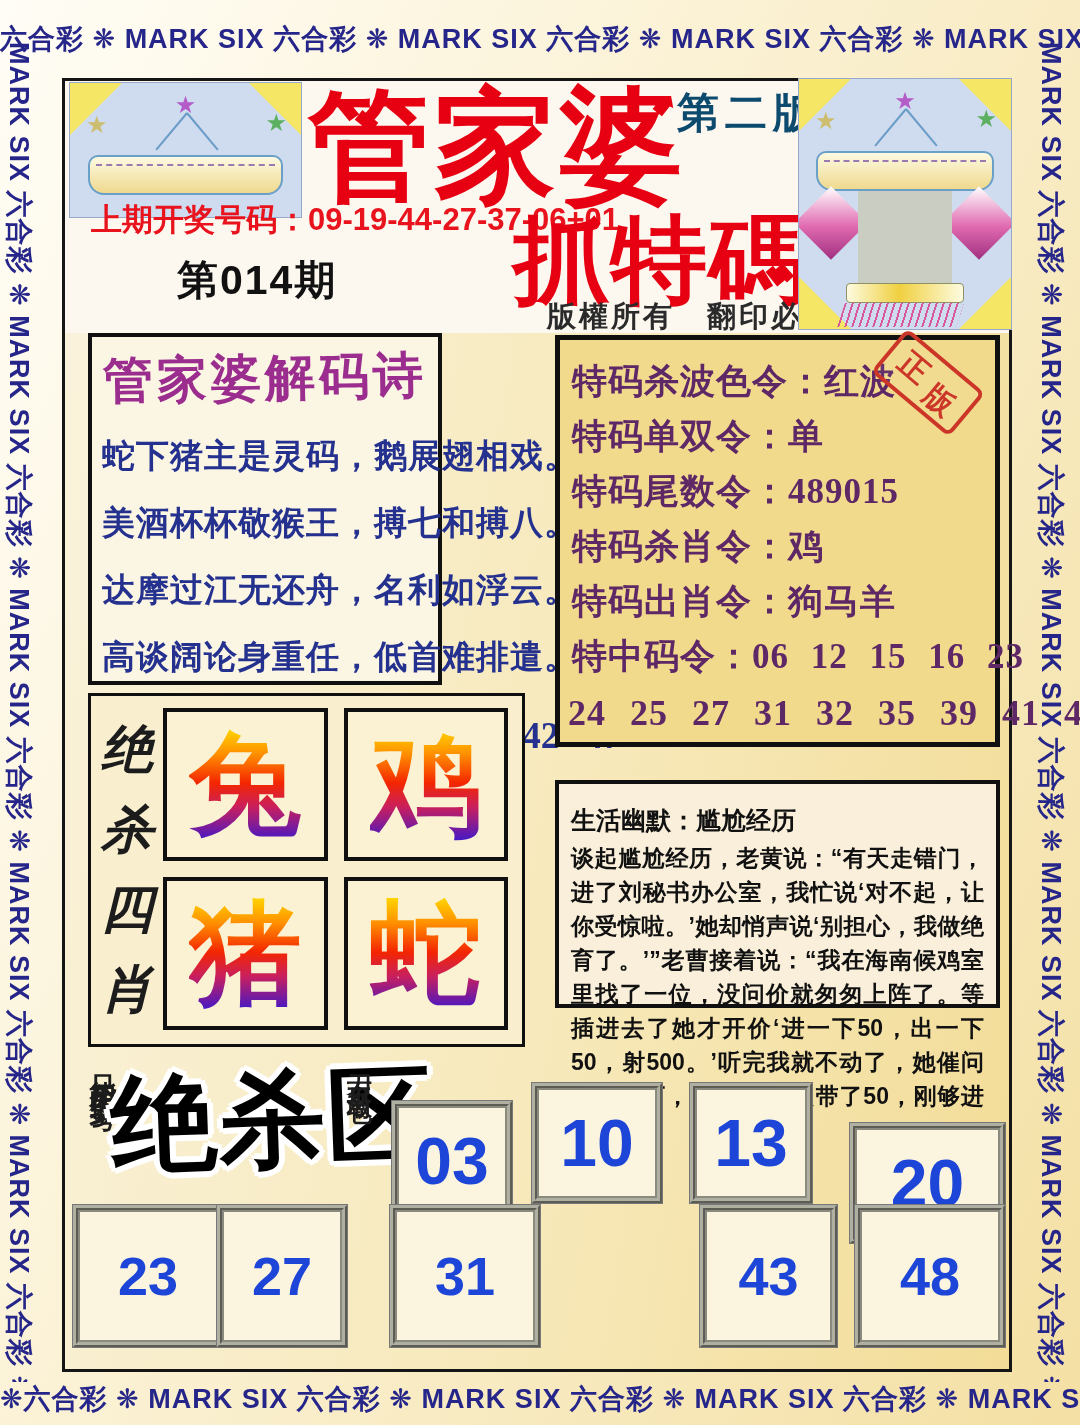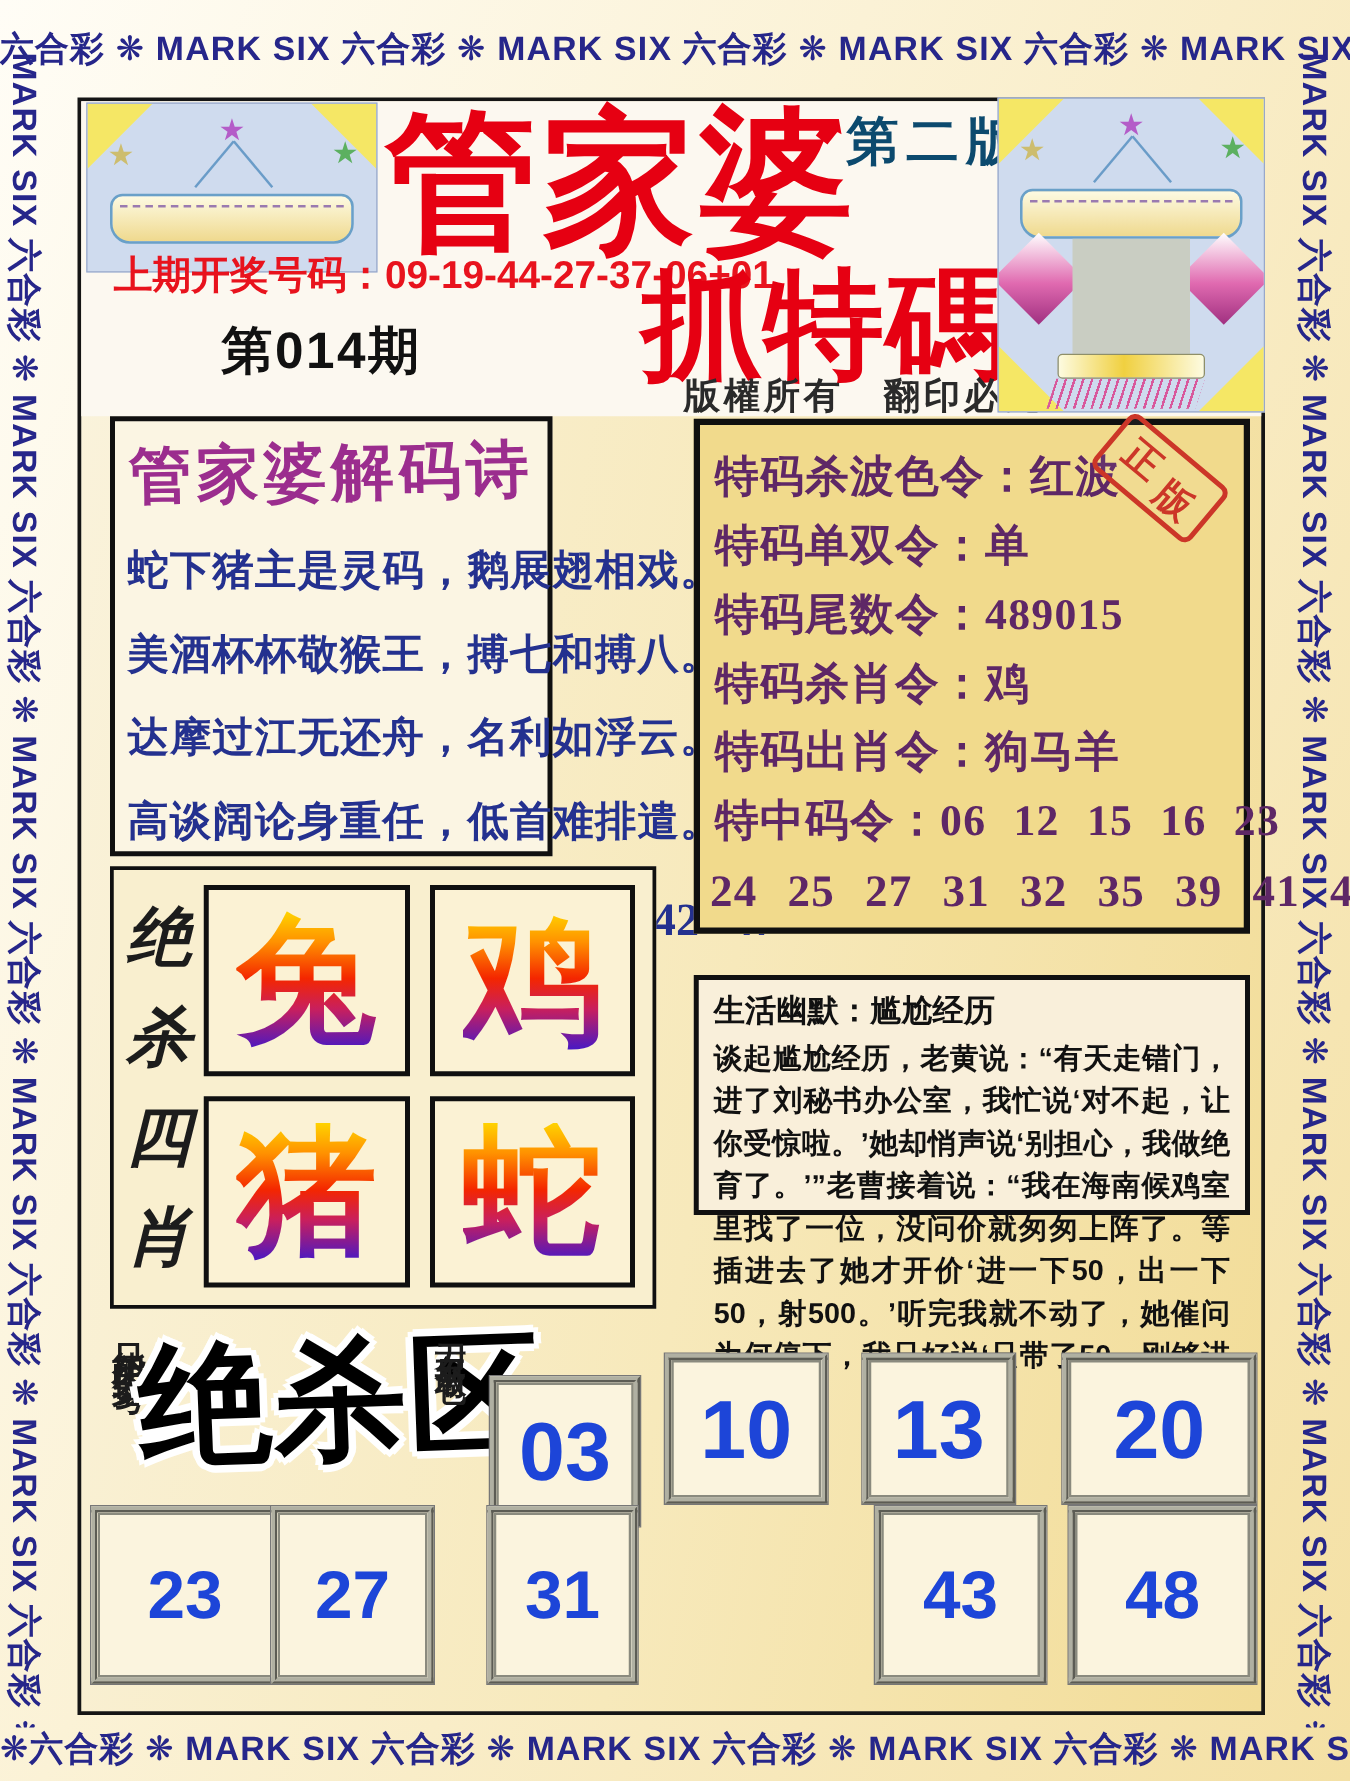--- a/index.html
+++ b/index.html
@@ -97,43 +97,43 @@
   .zodiac-side{width:72px;display:flex;flex-direction:column;justify-content:space-around;
     align-items:center;padding:14px 0;font-size:52px;color:#1c1c1c;font-weight:bold;font-style:italic;}
   .zodiac-grid{flex:1;display:grid;grid-template-columns:1fr 1fr;grid-template-rows:1fr 1fr;
     gap:16px;padding:12px 14px 14px 0;}
   .zodiac-cell{border:4px solid #101010;background:#fbf2d4;display:flex;align-items:center;
     justify-content:center;}
   .zodiac-char{font-size:112px;font-weight:900;line-height:1;
     background:linear-gradient(180deg,#ffd400 0%,#ff9100 22%,#f42600 48%,#c81f5e 70%,#4318c8 100%);
     -webkit-background-clip:text;background-clip:text;color:transparent;}
   
-  .humor-box{position:absolute;left:490px;top:699px;width:445px;height:192px;border:4px solid #101010;
-    background:#f9efda;box-sizing:border-box;padding:8px 12px;font-family:var(--sans);}
+  .humor-box{position:absolute;left:490px;top:699px;width:445px;height:228px;border:4px solid #101010;
+    background:#f9efda;box-sizing:border-box;padding:20px 12px;font-family:var(--sans);}
   .humor-title{font-size:25px;font-weight:bold;color:#111;}
   .humor-body{font-size:23px;font-weight:bold;color:#111;line-height:34px;margin-top:4px;
     text-align:justify;}
   
   .v-note{position:absolute;writing-mode:vertical-rl;text-orientation:upright;font-size:27px;
     font-weight:bold;color:#1c1c1c;letter-spacing:6px;}
   .note-left{left:20px;top:972px;height:210px;}
   .note-right{left:278px;top:975px;height:200px;font-size:25px;}
   .kz-title{position:absolute;left:46px;top:968px;font-size:106px;font-weight:900;color:#000;
     font-family:var(--sans);letter-spacing:2px;transform:rotate(-2deg);
     text-shadow:-6px 0 0 #fff,6px 0 0 #fff,0 -6px 0 #fff,0 6px 0 #fff,
       -4px -4px 0 #fff,4px 4px 0 #fff,-4px 4px 0 #fff,4px -4px 0 #fff;}
   .numbox{position:absolute;background:#fbf4de;border:5px ridge #b0b0a2;
     box-shadow:inset 0 0 0 2px #8a8a7e,0 0 0 1px #777;box-sizing:border-box;
     display:flex;align-items:center;justify-content:center;
     font-family:var(--sans);font-weight:bold;color:#1d45d8;}
   .row1{top:1002px;height:120px;font-size:66px;}
   .r1-0{left:327px;width:120px;margin-top:18px;} .r1-1{left:467px;width:130px;}
-  .r1-2{left:625px;width:122px;} .r1-3{left:785px;width:155px;}
+  .r1-2{left:625px;width:122px;} .r1-3{left:785px;width:155px;margin-top:40px;}
   .row2{top:1124px;height:142px;font-size:54px;}
-  .r2-0{left:8px;width:150px;} .r2-1{left:152px;width:130px;} .r2-2{left:325px;width:120px;}
+  .r2-0{left:8px;width:150px;} .r2-1{left:152px;width:130px;} .r2-2{left:325px;width:150px;}
   .r2-3{left:480px;width:150px;} .r2-4{left:635px;width:137px;} .r2-5{left:790px;width:150px;}
 </style>
 </head>
 <body>
 
 <div class="strip strip-top">六合彩 ❋ MARK SIX 六合彩 ❋ MARK SIX 六合彩 ❋ MARK SIX 六合彩 ❋ MARK SIX 六合彩</div>
 <div class="strip strip-bottom">❋六合彩 ❋ MARK SIX 六合彩 ❋ MARK SIX 六合彩 ❋ MARK SIX 六合彩 ❋ MARK SIX 六合彩❋</div>
 <div class="strip strip-left">MARK SIX 六合彩 ❋ MARK SIX 六合彩 ❋ MARK SIX 六合彩 ❋ MARK SIX 六合彩 ❋ MARK SIX 六合彩 ❋ MARK SIX 六合彩</div>
 <div class="strip strip-right">MARK SIX 六合彩 ❋ MARK SIX 六合彩 ❋ MARK SIX 六合彩 ❋ MARK SIX 六合彩 ❋ MARK SIX 六合彩 ❋ MARK SIX 六合彩</div>
 

